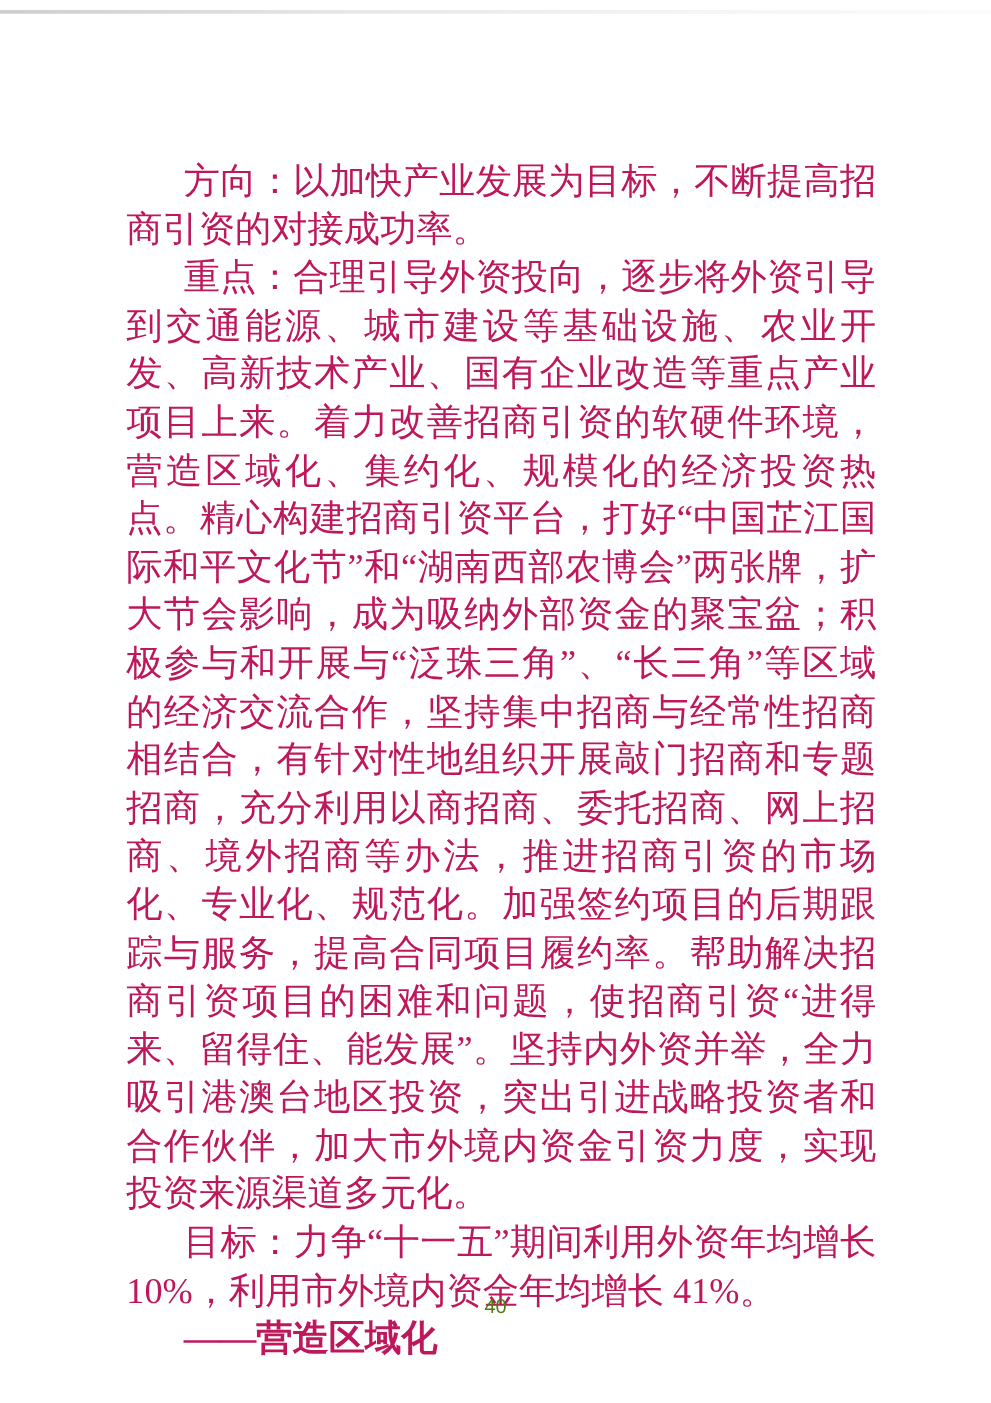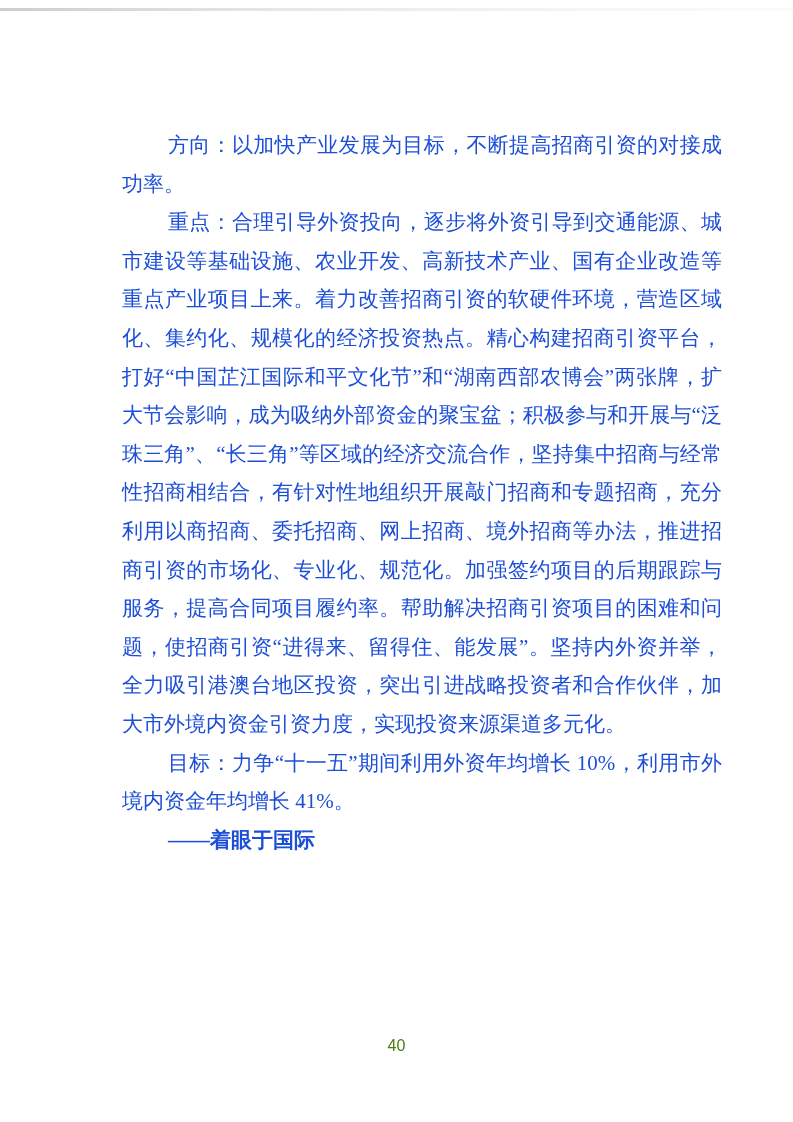--- a/index.html
+++ b/index.html
@@ -23,26 +23,26 @@
     width: 100%;
     height: 3px;
     background: linear-gradient(to right,
       rgba(90,90,90,0.30) 0%,
       rgba(120,120,120,0.18) 35%,
       rgba(150,150,150,0.10) 70%,
       rgba(180,180,180,0.05) 100%);
   }
   .content {
     position: absolute;
-    left: 122px;
+    left: 101px;
     top: 126px;
     width: 600px;
-    font-size: 21px;
+    font-size: 29px;
     line-height: 38.6px;
-    color: #1d4ed8;
+    color: #be185d;
     text-align: justify;
     text-justify: inter-character;
   }
   .para {
     margin: 0;
     text-indent: 46px;
   }
   .heading {
     margin: 0;
     text-indent: 46px;
@@ -63,18 +63,18 @@
 <body>
 
 <div class="page">
 
   <div class="scan-streak"></div>
 
   <div class="content">
     <p class="para">方向：以加快产业发展为目标，不断提高招商引资的对接成功率。</p>
     <p class="para">重点：合理引导外资投向，逐步将外资引导到交通能源、城市建设等基础设施、农业开发、高新技术产业、国有企业改造等重点产业项目上来。着力改善招商引资的软硬件环境，营造区域化、集约化、规模化的经济投资热点。精心构建招商引资平台，打好“中国芷江国际和平文化节”和“湖南西部农博会”两张牌，扩大节会影响，成为吸纳外部资金的聚宝盆；积极参与和开展与“泛珠三角”、“长三角”等区域的经济交流合作，坚持集中招商与经常性招商相结合，有针对性地组织开展敲门招商和专题招商，充分利用以商招商、委托招商、网上招商、境外招商等办法，推进招商引资的市场化、专业化、规范化。加强签约项目的后期跟踪与服务，提高合同项目履约率。帮助解决招商引资项目的困难和问题，使招商引资“进得来、留得住、能发展”。坚持内外资并举，全力吸引港澳台地区投资，突出引进战略投资者和合作伙伴，加大市外境内资金引资力度，实现投资来源渠道多元化。</p>
     <p class="para">目标：力争“十一五”期间利用外资年均增长 10%，利用市外境内资金年均增长 41%。</p>
-    <p class="heading">——着眼于国际</p>
+    <p class="heading">——营造区域化</p>
   </div>
 
   <div class="page-number">40</div>
 
 </div>
 
 </body></html>

